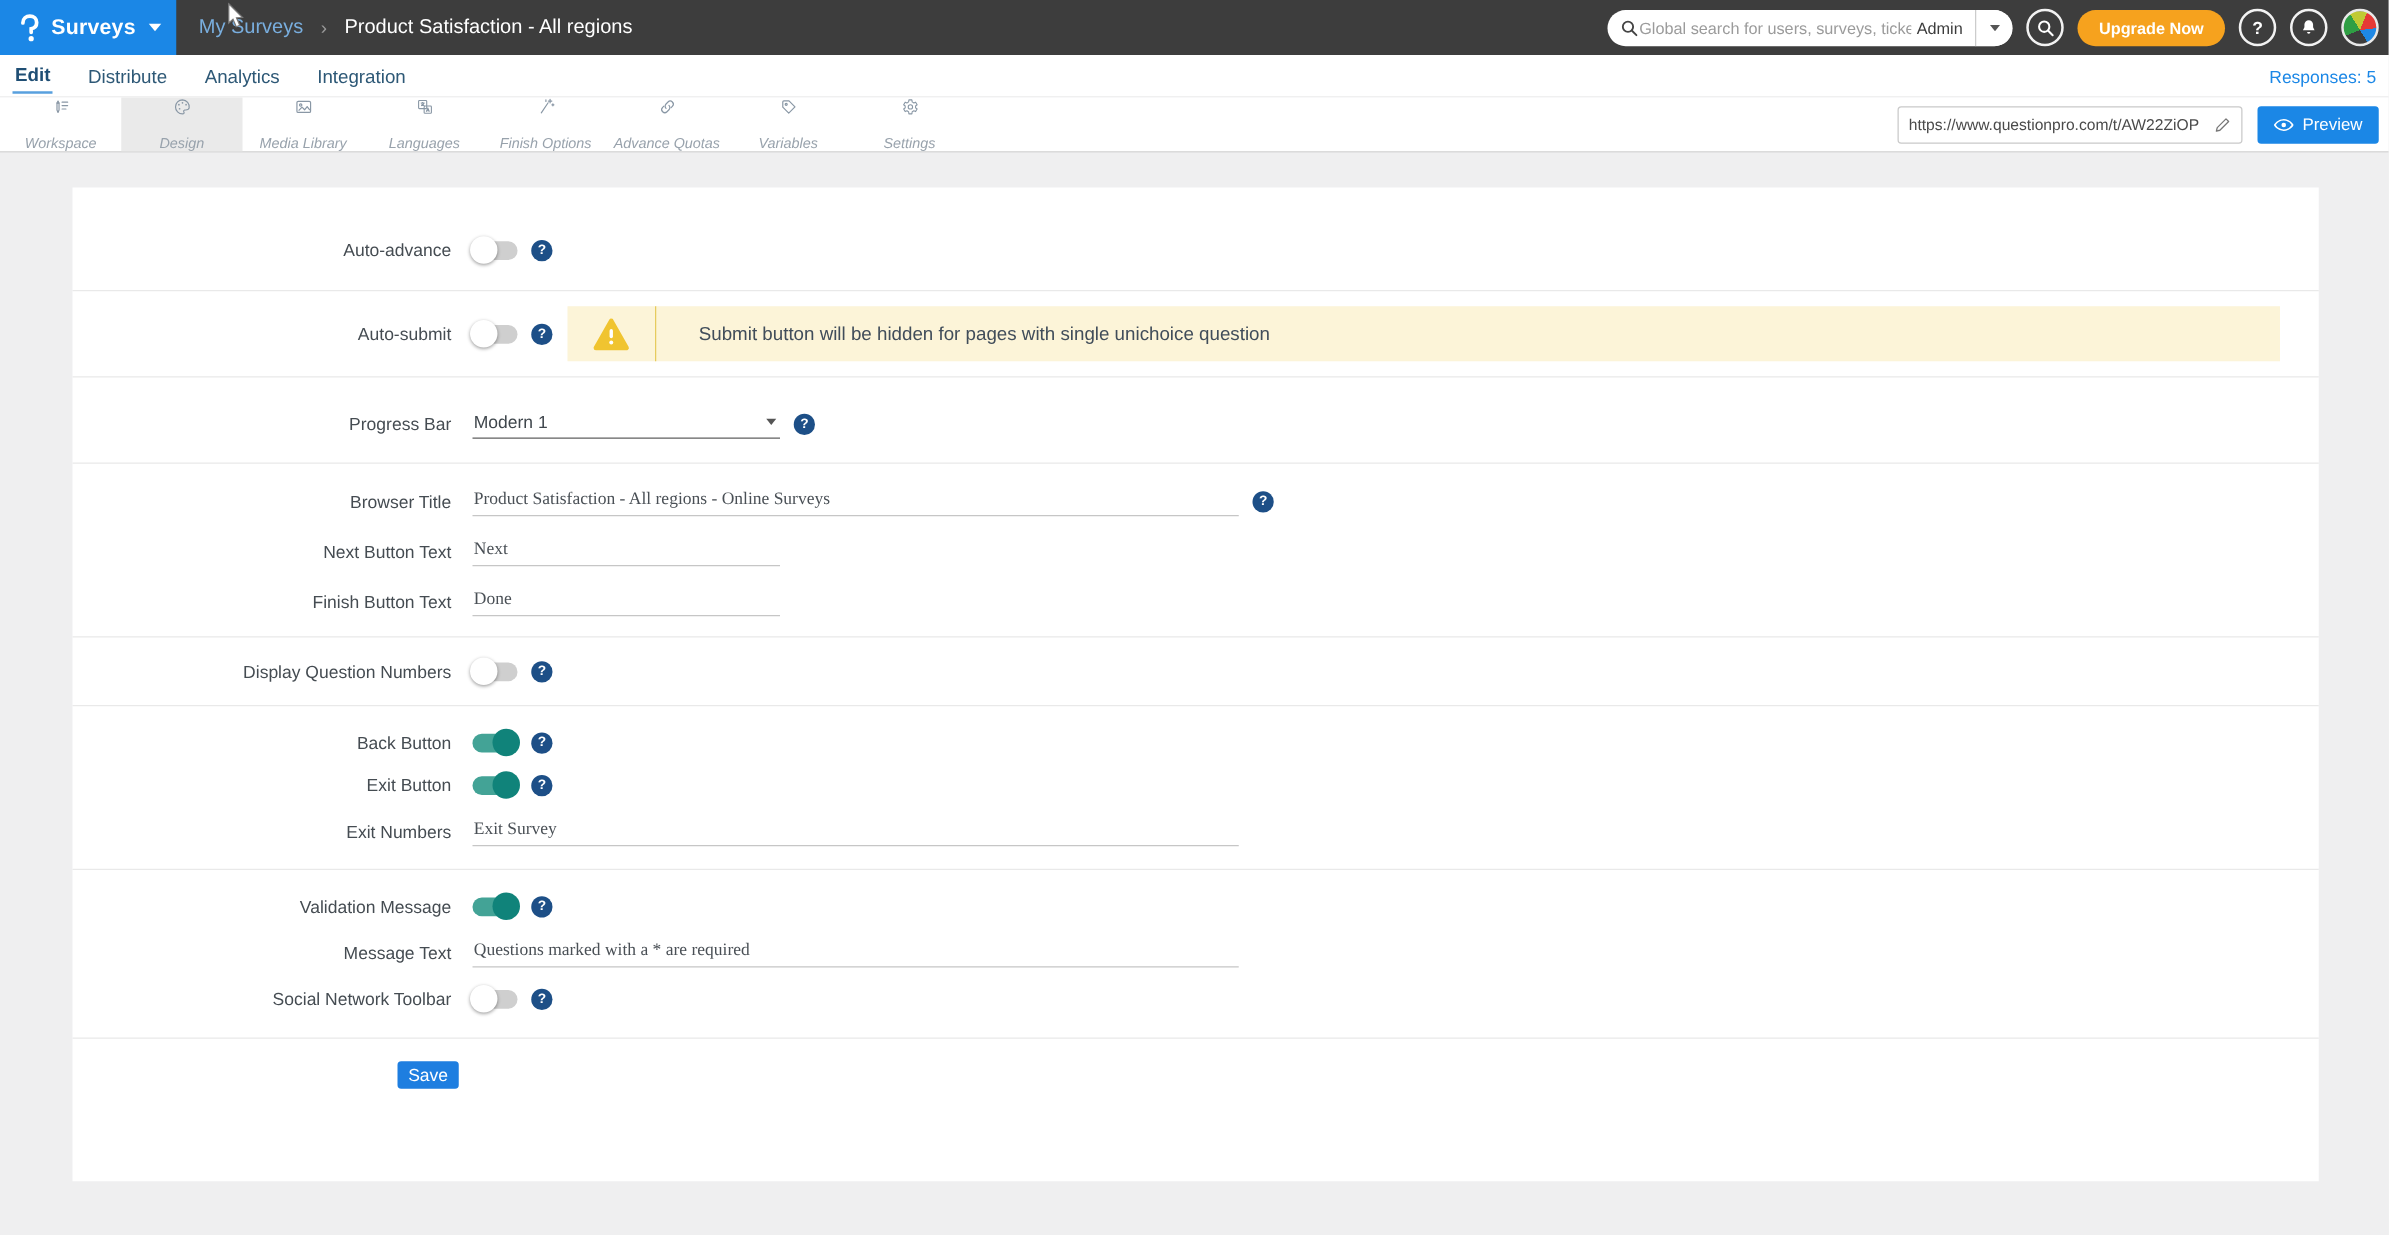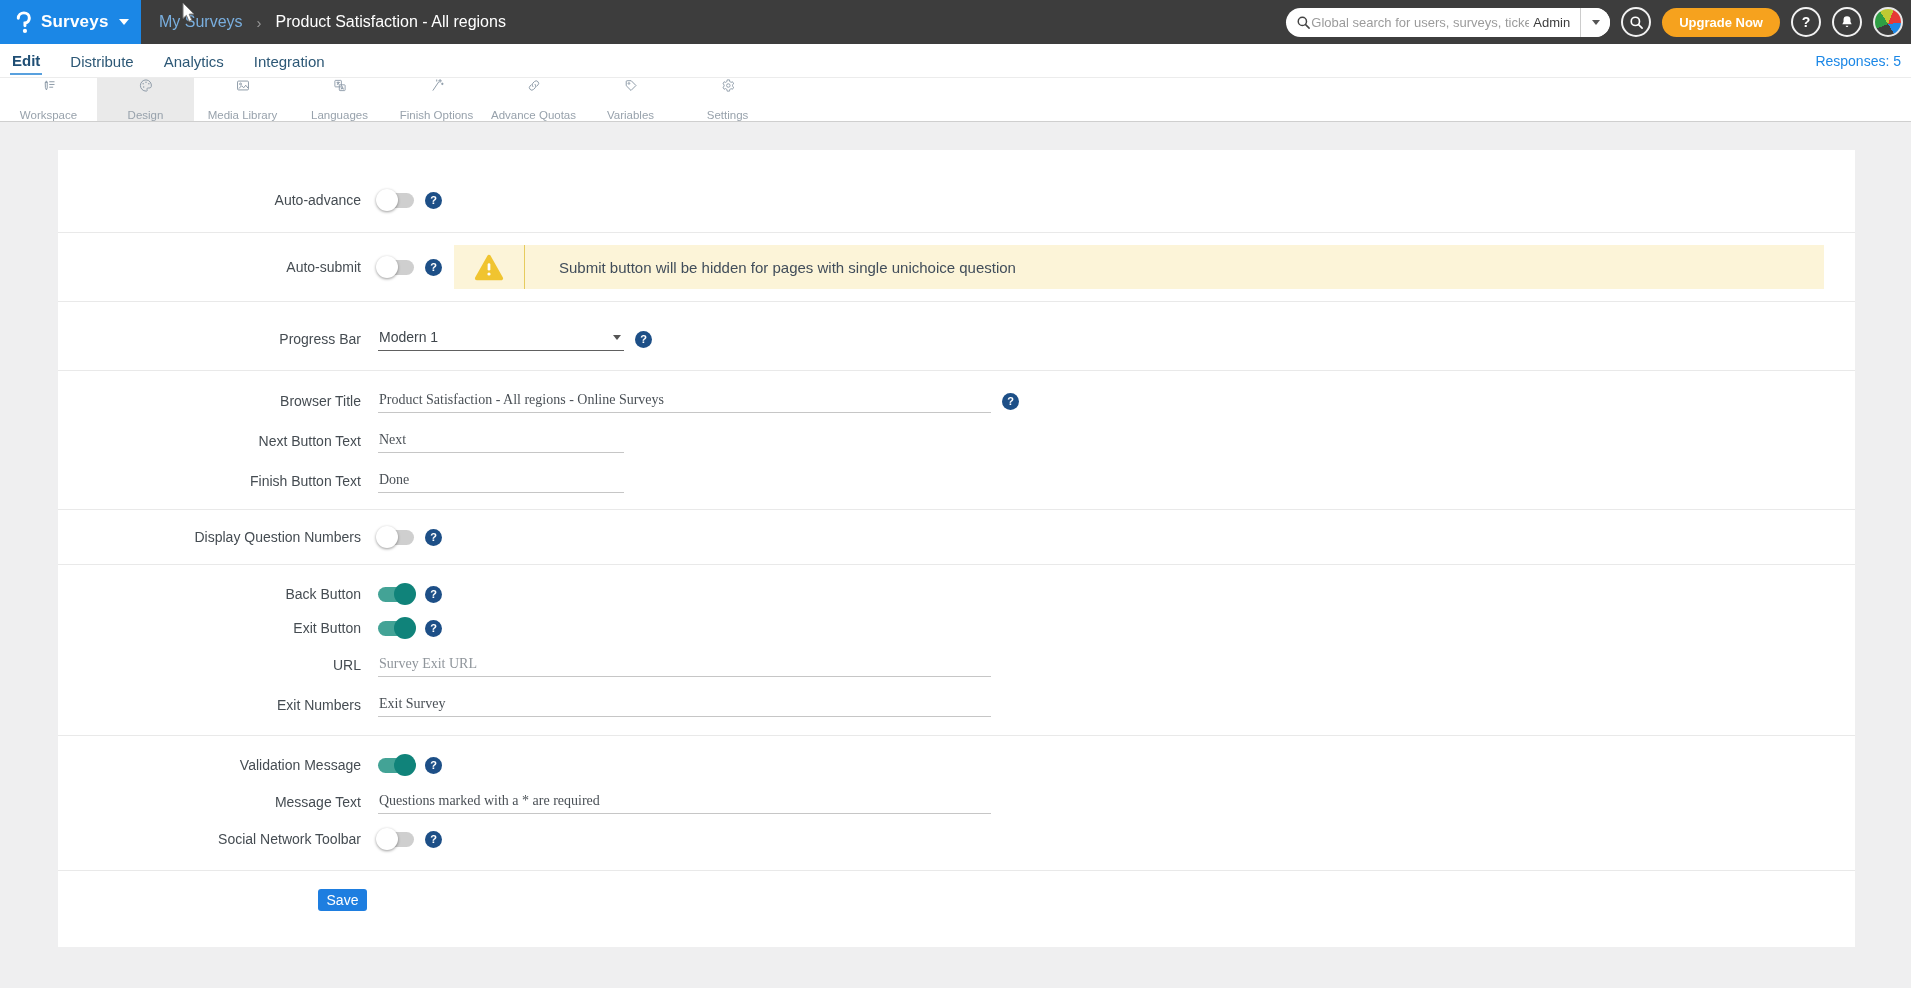--- a/index.html
+++ b/index.html
@@ -29,21 +29,21 @@
      background: conic-gradient(from 220deg at 50% 58%, #3d3d3d 0 8%, #2f9e44 8% 30%, #c0ca33 30% 45%, #e53935 45% 62%, #1e88e5 62% 80%, #3d3d3d 80%); }
 
   
   .navrow { height:34px; background:#fff; display:flex; align-items:center; padding:0 10px; border-bottom:1px solid #ececec; }
   .tab { font-size:15px; color:#2d5876; margin-right:26px; cursor:pointer; padding:6px 2px 4px; }
   .tab.active { color:#1f4e74; border-bottom:2px solid #58a0de; font-weight:bold; }
   .responses { margin-left:auto; color:#1b87e6; font-size:14px; }
 
   
   .toolbar { height:44px; background:#fff; border-bottom:1px solid #cfcfcf; display:flex; align-items:stretch; }
-  .tool { min-width:97px; display:flex; flex-direction:column; align-items:center; justify-content:center; gap:16px; cursor:pointer; color:#8997a5; }
+  .tool { min-width:97px; display:flex; flex-direction:column; align-items:center; justify-content:center; gap:16px; cursor:pointer; color:#8997a5;font-style:italic; }
   .tool.active { background:#eaeaea; }
   .tool svg { width:20px; height:20px; }
   .tool .tlabel { font-size:11.5px; color:#98a2ac; }
   .toolbar-right { margin-left:auto; display:flex; align-items:center; gap:12px; padding-right:8px; }
   .urlbox { width:276px; height:30px; border:1px solid #c9c9c9; border-radius:3px; background:#fff; display:flex; align-items:center; padding:0 8px; gap:6px; }
   .urlbox input { border:none; outline:none; flex:1; font-size:12.5px; color:#4a4a4a; min-width:0; font-family:"Liberation Sans", sans-serif; }
   .preview-btn { height:30px; background:#1b87e6; border:none; border-radius:3px; color:#fff; font-size:13.5px; padding:0 13px; display:flex; align-items:center; gap:7px; cursor:pointer; font-family:"Liberation Sans", sans-serif; }
 
   
   .card { margin:28px 56px 0 58px; width:1797px; background:#fff; display:flex; min-height:795px; }
@@ -215,20 +215,35 @@
       </svg>
     <span class="tlabel">Variables</span>
   </div>
   <div class="tool">
     <svg viewBox="0 0 24 24" fill="none" stroke="#8997a5" stroke-width="1.4" stroke-linejoin="round">
         <path d="M19.2 12a7 7 0 0 0-.1-1.2l2-1.5-1.9-3.3-2.3 1a7 7 0 0 0-2.1-1.2L14.4 3h-3.8l-.4 2.8a7 7 0 0 0-2.1 1.2l-2.3-1-1.9 3.3 2 1.5a7 7 0 0 0 0 2.4l-2 1.5 1.9 3.3 2.3-1a7 7 0 0 0 2.1 1.2l.4 2.8h3.8l.4-2.8a7 7 0 0 0 2.1-1.2l2.3 1 1.9-3.3-2-1.5c.07-.4.1-.8.1-1.2z"></path>
         <circle cx="12.5" cy="12" r="2.8"></circle>
       </svg>
     <span class="tlabel">Settings</span>
   </div>
+  <div class="toolbar-right">
+    <div class="urlbox">
+      <input value="https://www.questionpro.com/t/AW22ZiOP" style="">
+      <svg width="14" height="14" viewBox="0 0 20 20">
+          <path d="M3 17l1-4L14 3l3 3L7 16z" fill="none" stroke="#777" stroke-width="1.5" stroke-linejoin="round"></path>
+        </svg>
+    </div>
+    <button class="preview-btn">
+      <svg width="16" height="12" viewBox="0 0 20 14">
+          <path d="M1 7s3.2-5.2 9-5.2S19 7 19 7s-3.2 5.2-9 5.2S1 7 1 7z" fill="none" stroke="#fff" stroke-width="1.6"></path>
+          <circle cx="10" cy="7" r="2.3" fill="#fff"></circle>
+        </svg>
+      <span>Preview</span>
+    </button>
+  </div>
 </div>
 
 <div class="card">
 
   <div class="form">
 
     <div class="group g1">
       <div class="row">
         <div class="lbl">Auto-advance</div>
         <div class="ctl">
@@ -323,26 +338,20 @@
       <div class="row row-t">
         <div class="lbl">Exit Button</div>
         <div class="ctl">
           <div class="toggle on">
               <div class="knob"></div>
             </div>
           <div class="help"></div>
         </div>
       </div>
       <div class="row row-i">
-        <div class="lbl">URL</div>
-        <div class="ctl">
-          <input class="underline long" placeholder="Survey Exit URL" style="">
-        </div>
-      </div>
-      <div class="row row-i">
         <div class="lbl">Exit Numbers</div>
         <div class="ctl">
           <input class="underline long" value="Exit Survey" style="">
         </div>
       </div>
     </div>
 
     <div class="group g7">
       <div class="row row-t">
         <div class="lbl">Validation Message</div>

